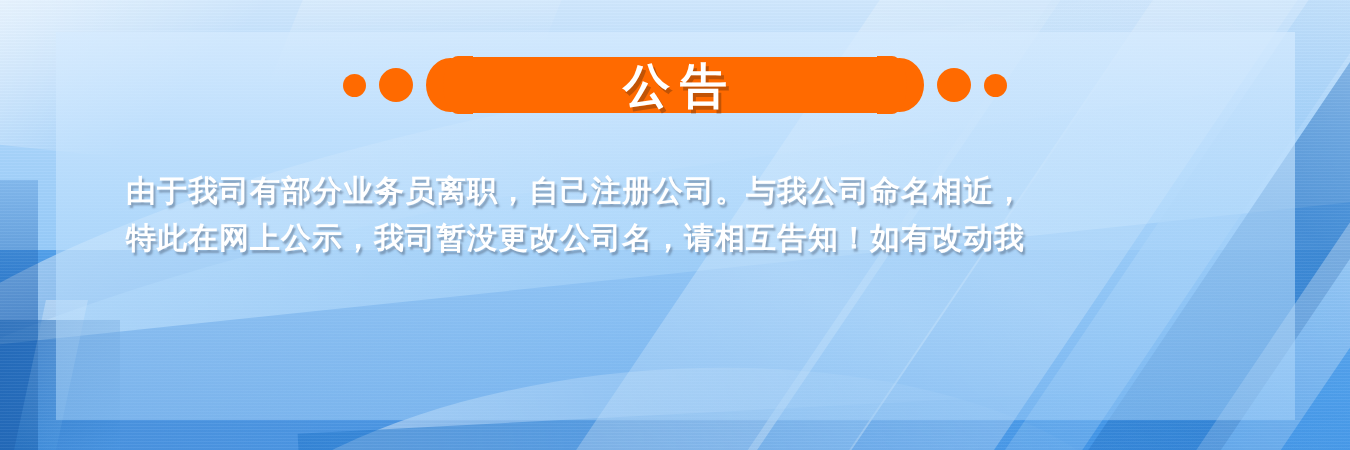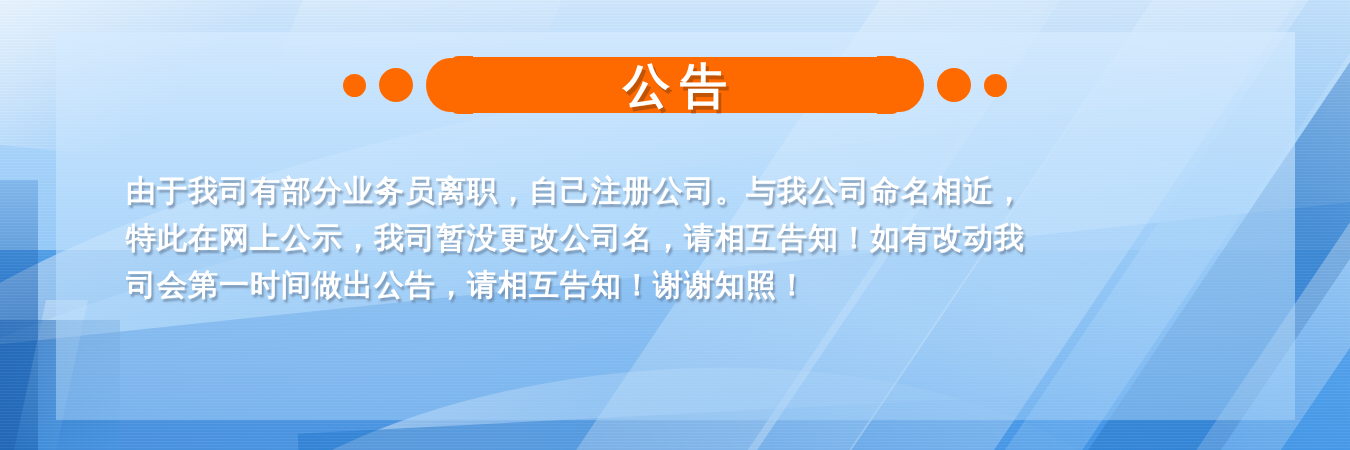--- a/index.html
+++ b/index.html
@@ -255,16 +255,15 @@
       <span class="dot lg"></span>
       <span class="dot md"></span>
       <span class="dot sm"></span>
     </div>
 
   </div>
 
   <div id="body-text">
     <p>由于我司有部分业务员离职，自己注册公司。与我公司命名相近，</p>
     <p>特此在网上公示，我司暂没更改公司名，请相互告知！如有改动我</p>
-    <p>司会第一时间做出公告，请相互告知！谢谢知照！</p>
   </div>
 
 </div>
 
 </body></html>

